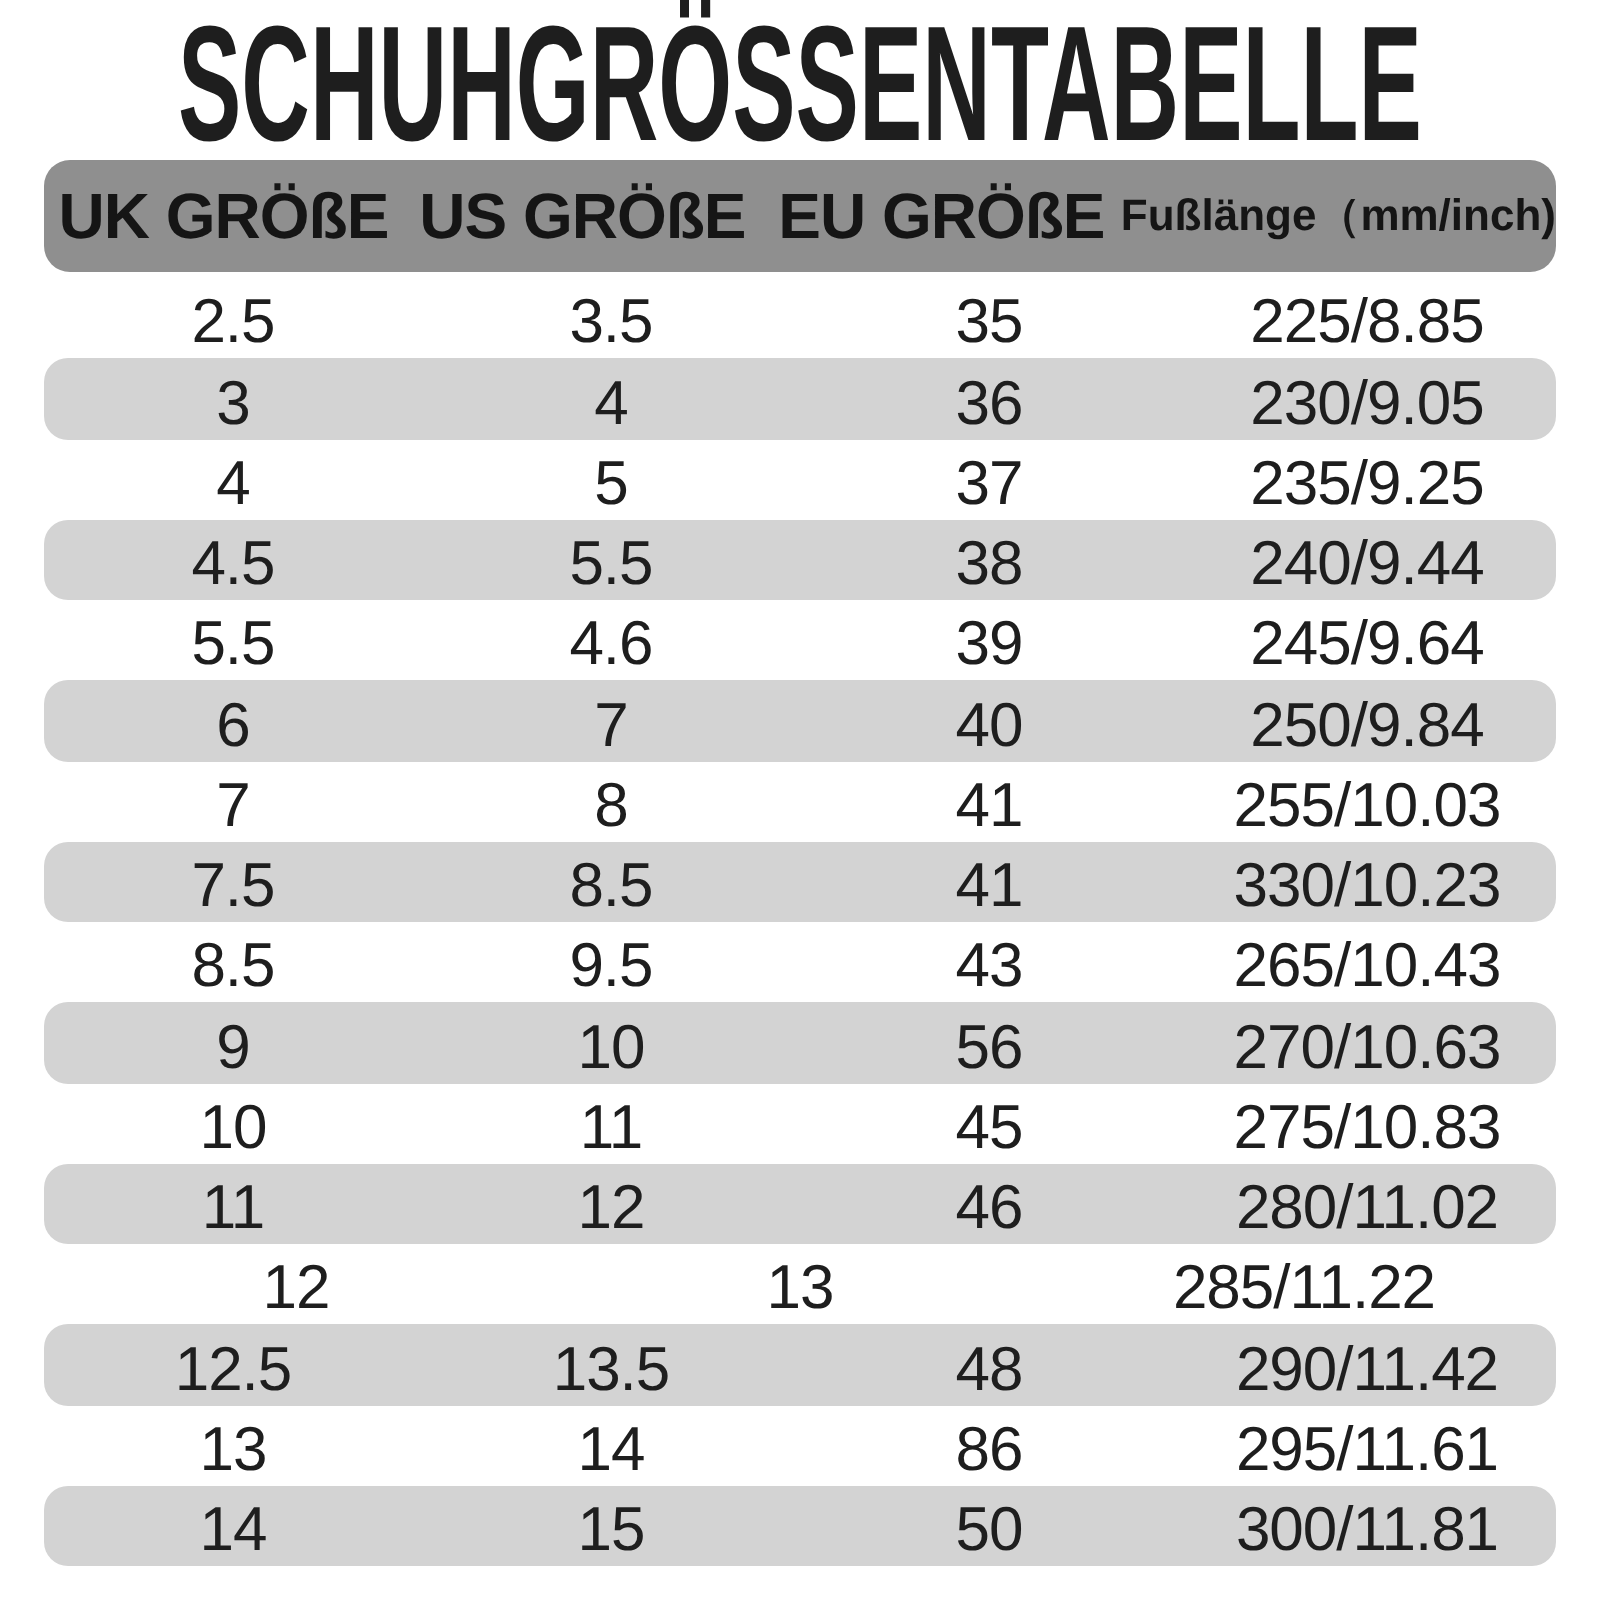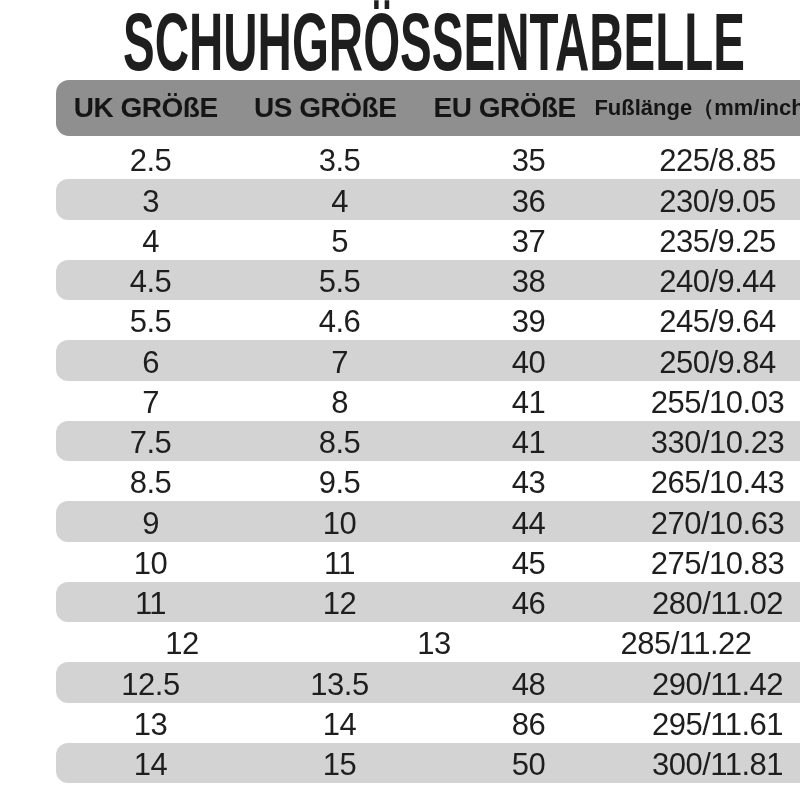--- a/index.html
+++ b/index.html
@@ -11,21 +11,20 @@
     width: 800px;
     height: 800px;
     overflow: hidden;
     font-family: "Liberation Sans", sans-serif;
     -webkit-font-smoothing: antialiased;
   }
   .page {
     width: 765px;
     height: 800px;
     position: relative;
-    padding-left: 34px;
   }
   .title-svg {
     display: block;
     width: 800px;
     height: 76px;
   }
   .title-text {
     font-family: "Liberation Sans", "DejaVu Sans", sans-serif;
     font-weight: bold;
     font-size: 82px;
@@ -39,21 +38,21 @@
     display: flex;
     align-items: center;
     height: 56px;
     background: var(--header-bg, #8f8f8f);
     border-radius: 13px;
   }
   .hcell {
     flex: 1 1 0;
     text-align: center;
     font-weight: bold;
-    font-size: 28px;
+    font-size: 32px;
     letter-spacing: -0.5px;
     color: var(--header-text, #151515);
     white-space: nowrap;
   }
   .hcell-foot {
     display: flex;
     flex-direction: row;
     justify-content: center;
     font-size: 22px;
     line-height: 1.12;
@@ -161,21 +160,21 @@
   <div class="row">
     <div class="cell">8.5</div>
     <div class="cell">9.5</div>
     <div class="cell">43</div>
     <div class="cell">265/10.43</div>
   </div>
 
   <div class="row alt">
     <div class="cell">9</div>
     <div class="cell">10</div>
-    <div class="cell">44</div>
+    <div class="cell">56</div>
     <div class="cell">270/10.63</div>
   </div>
 
   <div class="row">
     <div class="cell">10</div>
     <div class="cell">11</div>
     <div class="cell">45</div>
     <div class="cell">275/10.83</div>
   </div>
 

